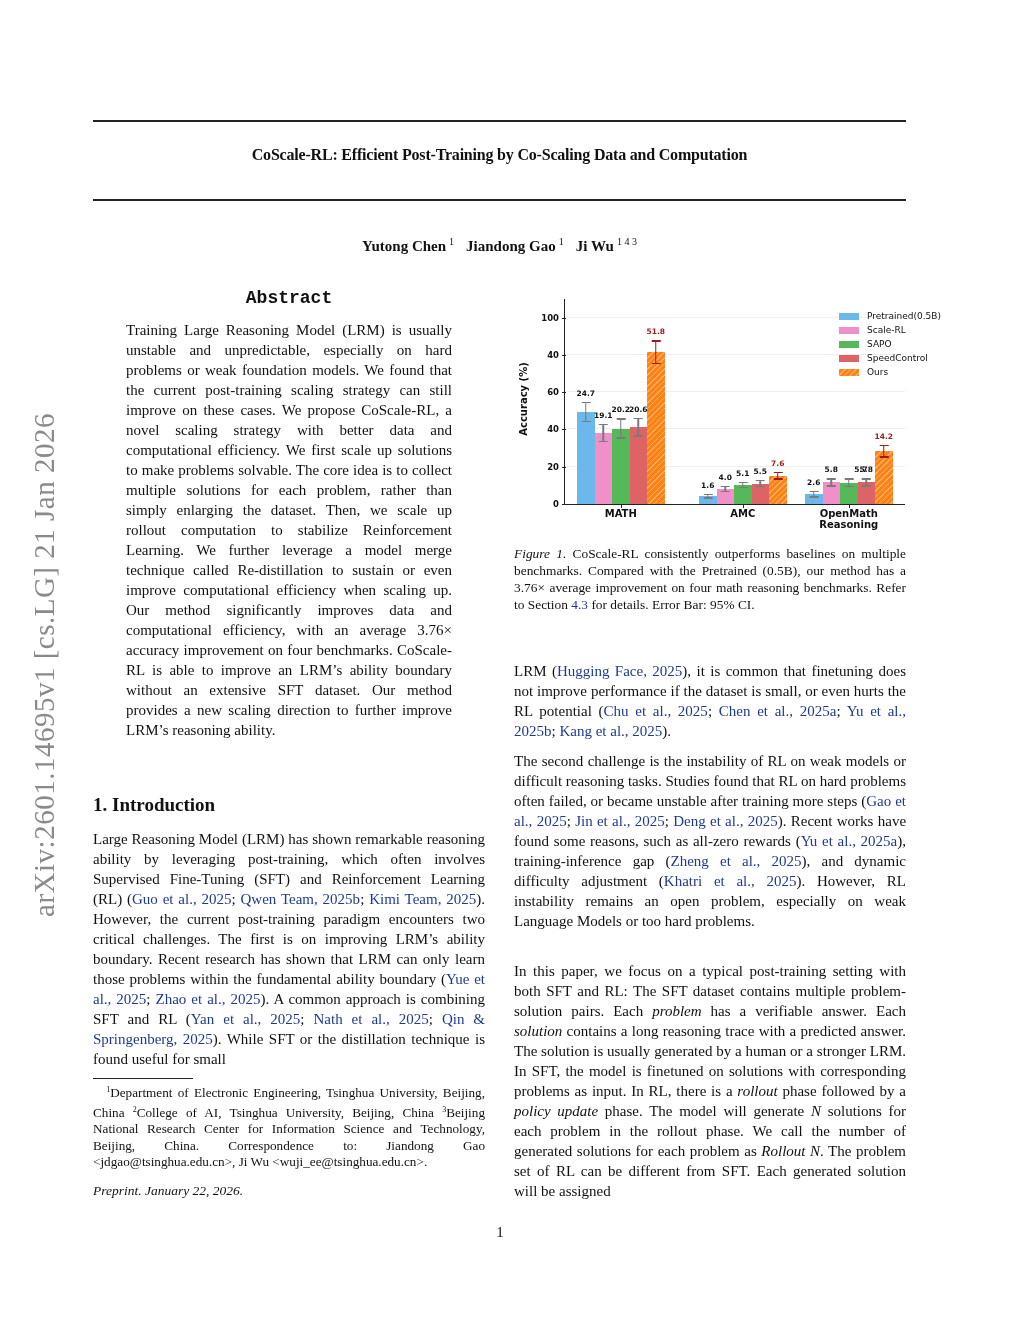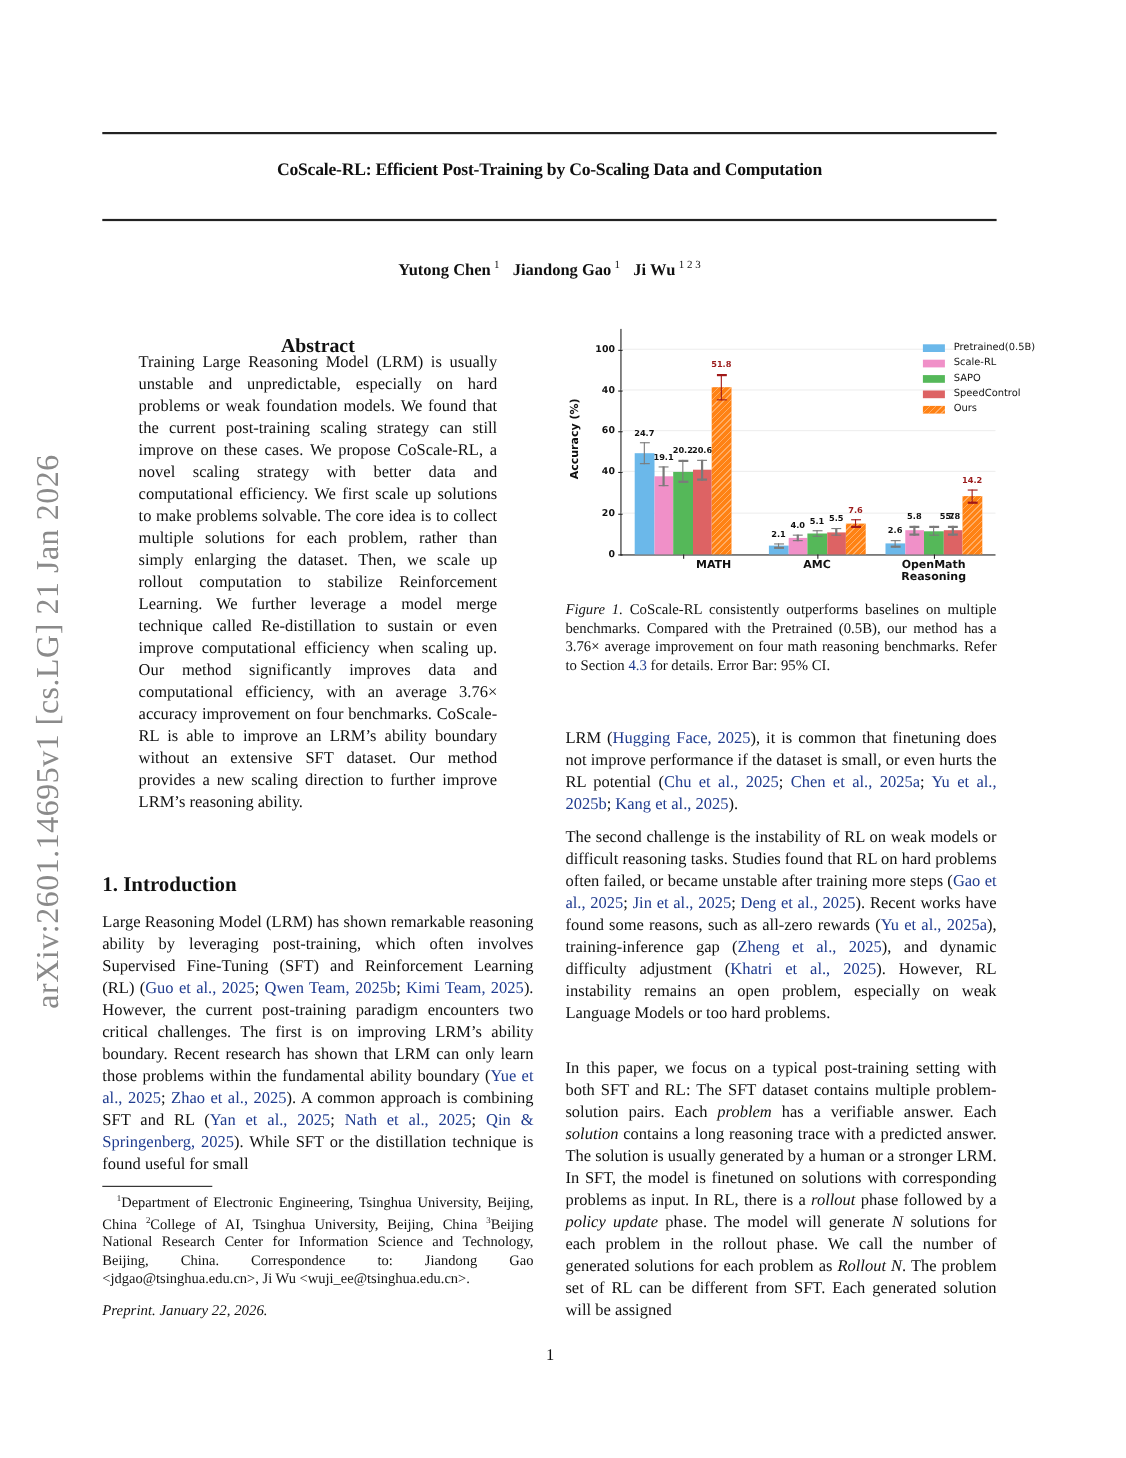--- a/index.html
+++ b/index.html
@@ -6,21 +6,21 @@
   body { width: 1024px; height: 1325px; position: relative; overflow: hidden;
          font-family: "Liberation Serif", "DejaVu Serif", serif; color: #111; }
   .abs { position: absolute; }
   .rule { position: absolute; left: 93px; width: 813px; height: 2px; background: #222; }
   .title { left: 93px; width: 813px; top: 146px; text-align: center; font-weight: bold; font-size: 16px; letter-spacing: -0.2px; }
   .authors { left: 93px; width: 813px; top: 236px; text-align: center; font-weight: bold; font-size: 15px; }
   .authors sup { font-weight: normal; font-size: 10px; vertical-align: 6px; margin-left: 3px; }
   .authors .au { margin: 0 6px; }
   .arxiv { left: 44px; top: 665px; transform: translate(-50%, -50%) rotate(-90deg); white-space: nowrap;
            font-size: 29px; color: #8a8a8a; font-family: "Liberation Serif", serif; letter-spacing: 0.5px; }
-  .abstract-h { left: 126px; width: 326px; top: 304px; text-align: center; font-weight: bold; font-size: 18px; }
+  .abstract-h { left: 126px; width: 326px; top: 288px; text-align: center; font-weight: bold; font-size: 18px; font-family: Liberation Mono, monospace; }
   .abstract { left: 126px; width: 326px; top: 320px; font-size: 15px; line-height: 20px; text-align: justify; }
   .sec-h { left: 93px; top: 794px; font-weight: bold; font-size: 19px; }
   .col { font-size: 15px; line-height: 20px; text-align: justify; }
   .leftcol { left: 93px; width: 392px; top: 829px; }
   .rightcol-a { left: 514px; width: 392px; top: 661px; }
   .rightcol-b { left: 514px; width: 392px; top: 751px; }
   .rightcol-c { left: 514px; width: 392px; top: 961px; font-family: Liberation Serif, serif; }
   .cite { color: #1f3b8f; }
   .fn-rule { left: 93px; top: 1078px; width: 100px; height: 1px; background: #222; }
   .footnote { left: 93px; width: 392px; top: 1082px; font-size: 13.2px; line-height: 16.5px; text-align: justify; }
@@ -47,21 +47,21 @@
   .legend { position: absolute; left: 274px; top: 10px; font-size: 9px; }
   .leg-item { display: flex; align-items: center; height: 14px; text-align: center; }
   .swatch { width: 20px; height: 7px; margin-right: 8px; }
 </style>
 </head>
 <body>
 
 <div class="rule" style="top:120px;"></div>
 <div class="abs title">CoScale-RL: Efficient Post-Training by Co-Scaling Data and Computation</div>
 <div class="rule" style="top:199px;"></div>
-<div class="abs authors" id="authors"><span class="au">Yutong Chen<sup>1</sup></span><span class="au">Jiandong Gao<sup>1</sup></span><span class="au">Ji Wu<sup>1 2 3</sup></span></div>
+<div class="abs authors" id="authors"><span class="au">Yutong Chen<sup>1</sup></span><span class="au">Jiandong Gao<sup>1</sup></span><span class="au">Ji Wu<sup>1 4 3</sup></span></div>
 
 <div class="abs arxiv">arXiv:2601.14695v1  [cs.LG]  21 Jan 2026</div>
 
 <div class="abs abstract-h">Abstract</div>
 <div class="abs abstract">Training Large Reasoning Model (LRM) is usually unstable and unpredictable, especially on hard problems or weak foundation models. We found that the current post-training scaling strategy can still improve on these cases.  We propose CoScale-RL, a novel scaling strategy with better data and computational efficiency. We first scale up solutions to make problems solvable.  The core idea is to collect multiple solutions for each problem, rather than simply enlarging the dataset.  Then, we scale up rollout computation to stabilize Reinforcement Learning.  We further leverage a model merge technique called Re-distillation to sustain or even improve computational efficiency when scaling up. Our method significantly improves data and computational efficiency, with an average 3.76× accuracy improvement on four benchmarks. CoScale-RL is able to improve an LRM’s ability boundary without an extensive SFT dataset. Our method provides a new scaling direction to further improve LRM’s reasoning ability.</div>
 
 <div class="abs sec-h">1. Introduction</div>
 <div class="abs col leftcol"><span>Large Reasoning Model (LRM) has shown remarkable reasoning ability by leveraging post-training, which often involves Supervised Fine-Tuning (SFT) and Reinforcement Learning (RL) (</span><span class="cite">Guo et al., 2025</span><span>; </span><span class="cite">Qwen Team, 2025b</span><span>; </span><span class="cite">Kimi Team, 2025</span><span>). However, the current post-training paradigm encounters two critical challenges. The first is on improving LRM’s ability boundary.  Recent research has shown that LRM can only learn those problems within the fundamental ability boundary (</span><span class="cite">Yue et al., 2025</span><span>; </span><span class="cite">Zhao et al., 2025</span><span>).  A common approach is combining SFT and RL (</span><span class="cite">Yan et al., 2025</span><span>; </span><span class="cite">Nath et al., 2025</span><span>; </span><span class="cite">Qin &amp; Springenberg, 2025</span><span>). While SFT or the distillation technique is found useful for small</span></div>
 
 <div class="abs fn-rule"></div>
@@ -91,24 +91,24 @@
       <div class="bar" style="left: 47px; height: 75.2909px; background-color: rgb(85, 184, 89);"></div>
       <div class="err" style="left: 55.75px; bottom: 65.0409px; height: 20.5px; background: rgb(122, 122, 122);"></div>
       <div class="vlabel" style="left: 55.75px; bottom: 89.5409px; color: rgb(17, 17, 17);">20.2</div>
       <div class="bar" style="left: 64.5px; height: 76.7818px; background-color: rgb(221, 99, 100);"></div>
       <div class="err" style="left: 73.25px; bottom: 67.4636px; height: 18.6364px; background: rgb(122, 122, 122);"></div>
       <div class="vlabel" style="left: 73.25px; bottom: 90.1px; color: rgb(17, 17, 17);">20.6</div>
       <div class="bar hatch" style="left: 82px; height: 151.7px; background-color: rgb(255, 130, 20);"></div>
       <div class="err" style="left: 90.75px; bottom: 139.586px; height: 24.2273px; background: rgb(160, 24, 24);"></div>
       <div class="vlabel" style="left: 90.75px; bottom: 167.814px; color: rgb(155, 27, 27);">51.8</div>
       <div class="xtick" style="left: 55.75px;"></div>
-      <div class="xcat" style="left: 55.75px; margin-left: 28px;">MATH</div>
+      <div class="xcat" style="left: 55.75px;">MATH</div>
       <div class="bar" style="left: 134px; height: 7.82727px; background-color: rgb(107, 184, 234);"></div>
       <div class="err" style="left: 142.75px; bottom: 5.40455px; height: 4.84545px; background: rgb(122, 122, 122);"></div>
-      <div class="vlabel" style="left: 142.75px; bottom: 14.25px; color: rgb(17, 17, 17);">2.1</div>
+      <div class="vlabel" style="left: 142.75px; bottom: 14.25px; color: rgb(17, 17, 17);">1.6</div>
       <div class="bar" style="left: 151.5px; height: 14.9091px; background-color: rgb(240, 144, 200);"></div>
       <div class="err" style="left: 160.25px; bottom: 11.5545px; height: 6.70909px; background: rgb(122, 122, 122);"></div>
       <div class="vlabel" style="left: 160.25px; bottom: 22.2636px; color: rgb(17, 17, 17);">4.0</div>
       <div class="bar" style="left: 169px; height: 19.0091px; background-color: rgb(85, 184, 89);"></div>
       <div class="err" style="left: 177.75px; bottom: 15.6545px; height: 6.70909px; background: rgb(122, 122, 122);"></div>
       <div class="vlabel" style="left: 177.75px; bottom: 26.3636px; color: rgb(17, 17, 17);">5.1</div>
       <div class="bar" style="left: 186.5px; height: 20.5px; background-color: rgb(221, 99, 100);"></div>
       <div class="err" style="left: 195.25px; bottom: 16.7727px; height: 7.45455px; background: rgb(122, 122, 122);"></div>
       <div class="vlabel" style="left: 195.25px; bottom: 28.2273px; color: rgb(17, 17, 17);">5.5</div>
       <div class="bar hatch" style="left: 204px; height: 28.3273px; background-color: rgb(255, 130, 20);"></div>

